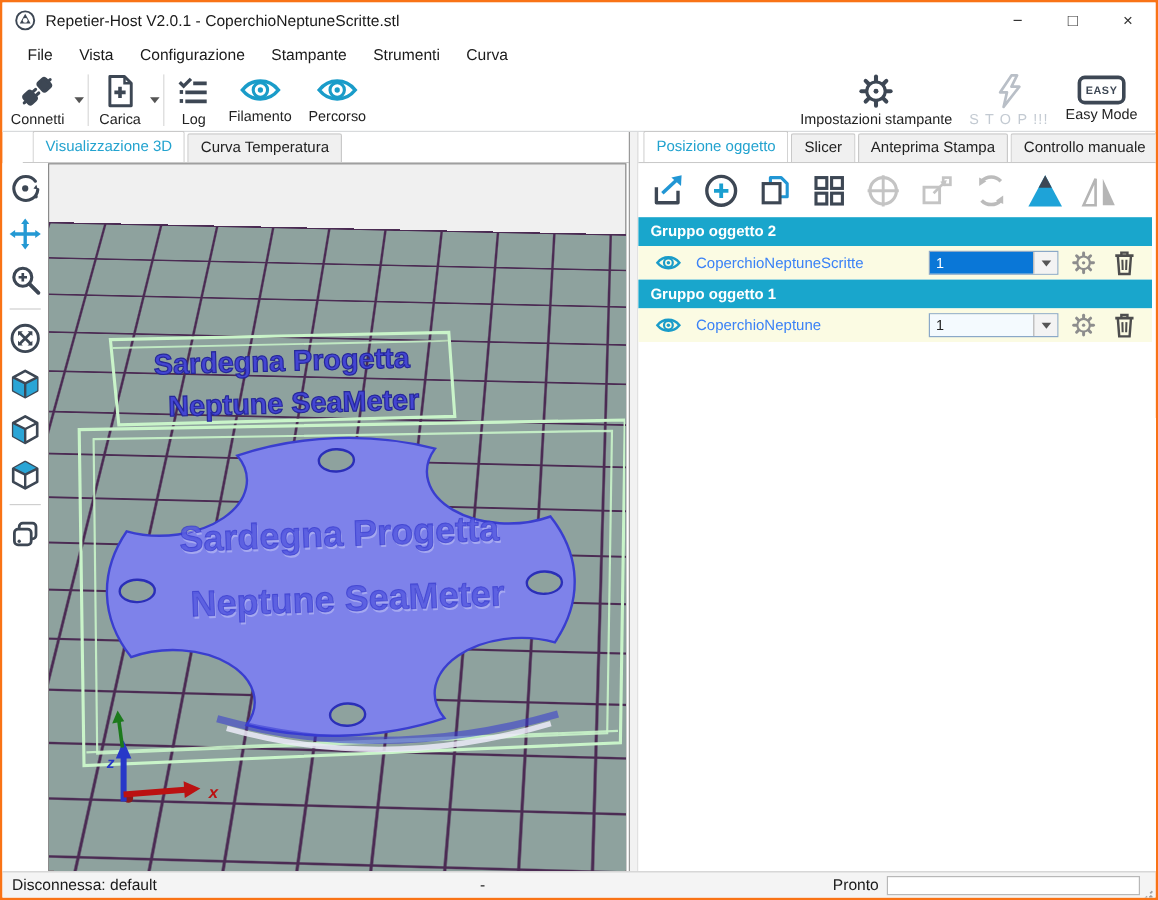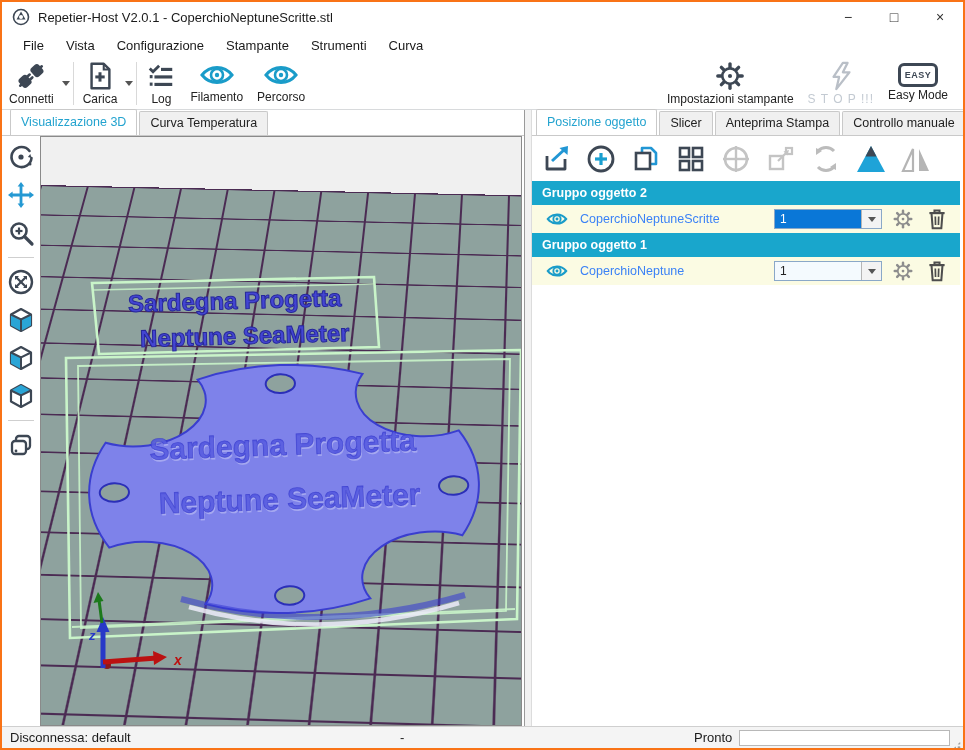--- a/index.html
+++ b/index.html
@@ -32,21 +32,21 @@
   .caret { width:0; height:0; border-left:4px solid transparent; border-right:4px solid transparent;
            border-top:5px solid #555; }
   .tb-right { margin-left:auto; display:flex; padding-right:8px; }
   .easybox { width:40px; height:24px; border:3px solid #3d4754; border-radius:6px;
              display:flex; align-items:center; justify-content:center;
              font-size:9px; font-weight:bold; color:#3d4754; letter-spacing:.5px; margin-top:2px;}
   .stoplbl { color:#c3cad2 !important; letter-spacing:1px; }
 
   
   .tabbar { position:absolute; top:108px; height:26px; display:flex; align-items:flex-end; }
-  .tabbar.left { left:0; width:522px; padding-left:8px; border-bottom:1px solid #c9c9c9; }
+  .tabbar.left { left:17px; width:522px; padding-left:8px; border-bottom:1px solid #c9c9c9; }
   .tabbar.right { left:530px; width:431px; padding-left:4px; border-bottom:1px solid #c9c9c9; }
   .tab { height:24px; padding:4px 10px 3px 10px; font-size:12.5px; color:#222;
          background:#f0f0f0; border:1px solid #c9c9c9; border-bottom:none; margin-right:2px;
          border-radius:2px 2px 0 0; white-space:nowrap; }
   .tab.active { background:#fff; color:#23a3cf; height:26px; position:relative; z-index:2;
                 padding-top:5px; }
 
   
   .page { position:absolute; left:0; top:134px; width:522px; height:590px; background:#fff; }
   .viewtools { position:absolute; left:0; top:0; width:38px; height:590px; background:#fff;

